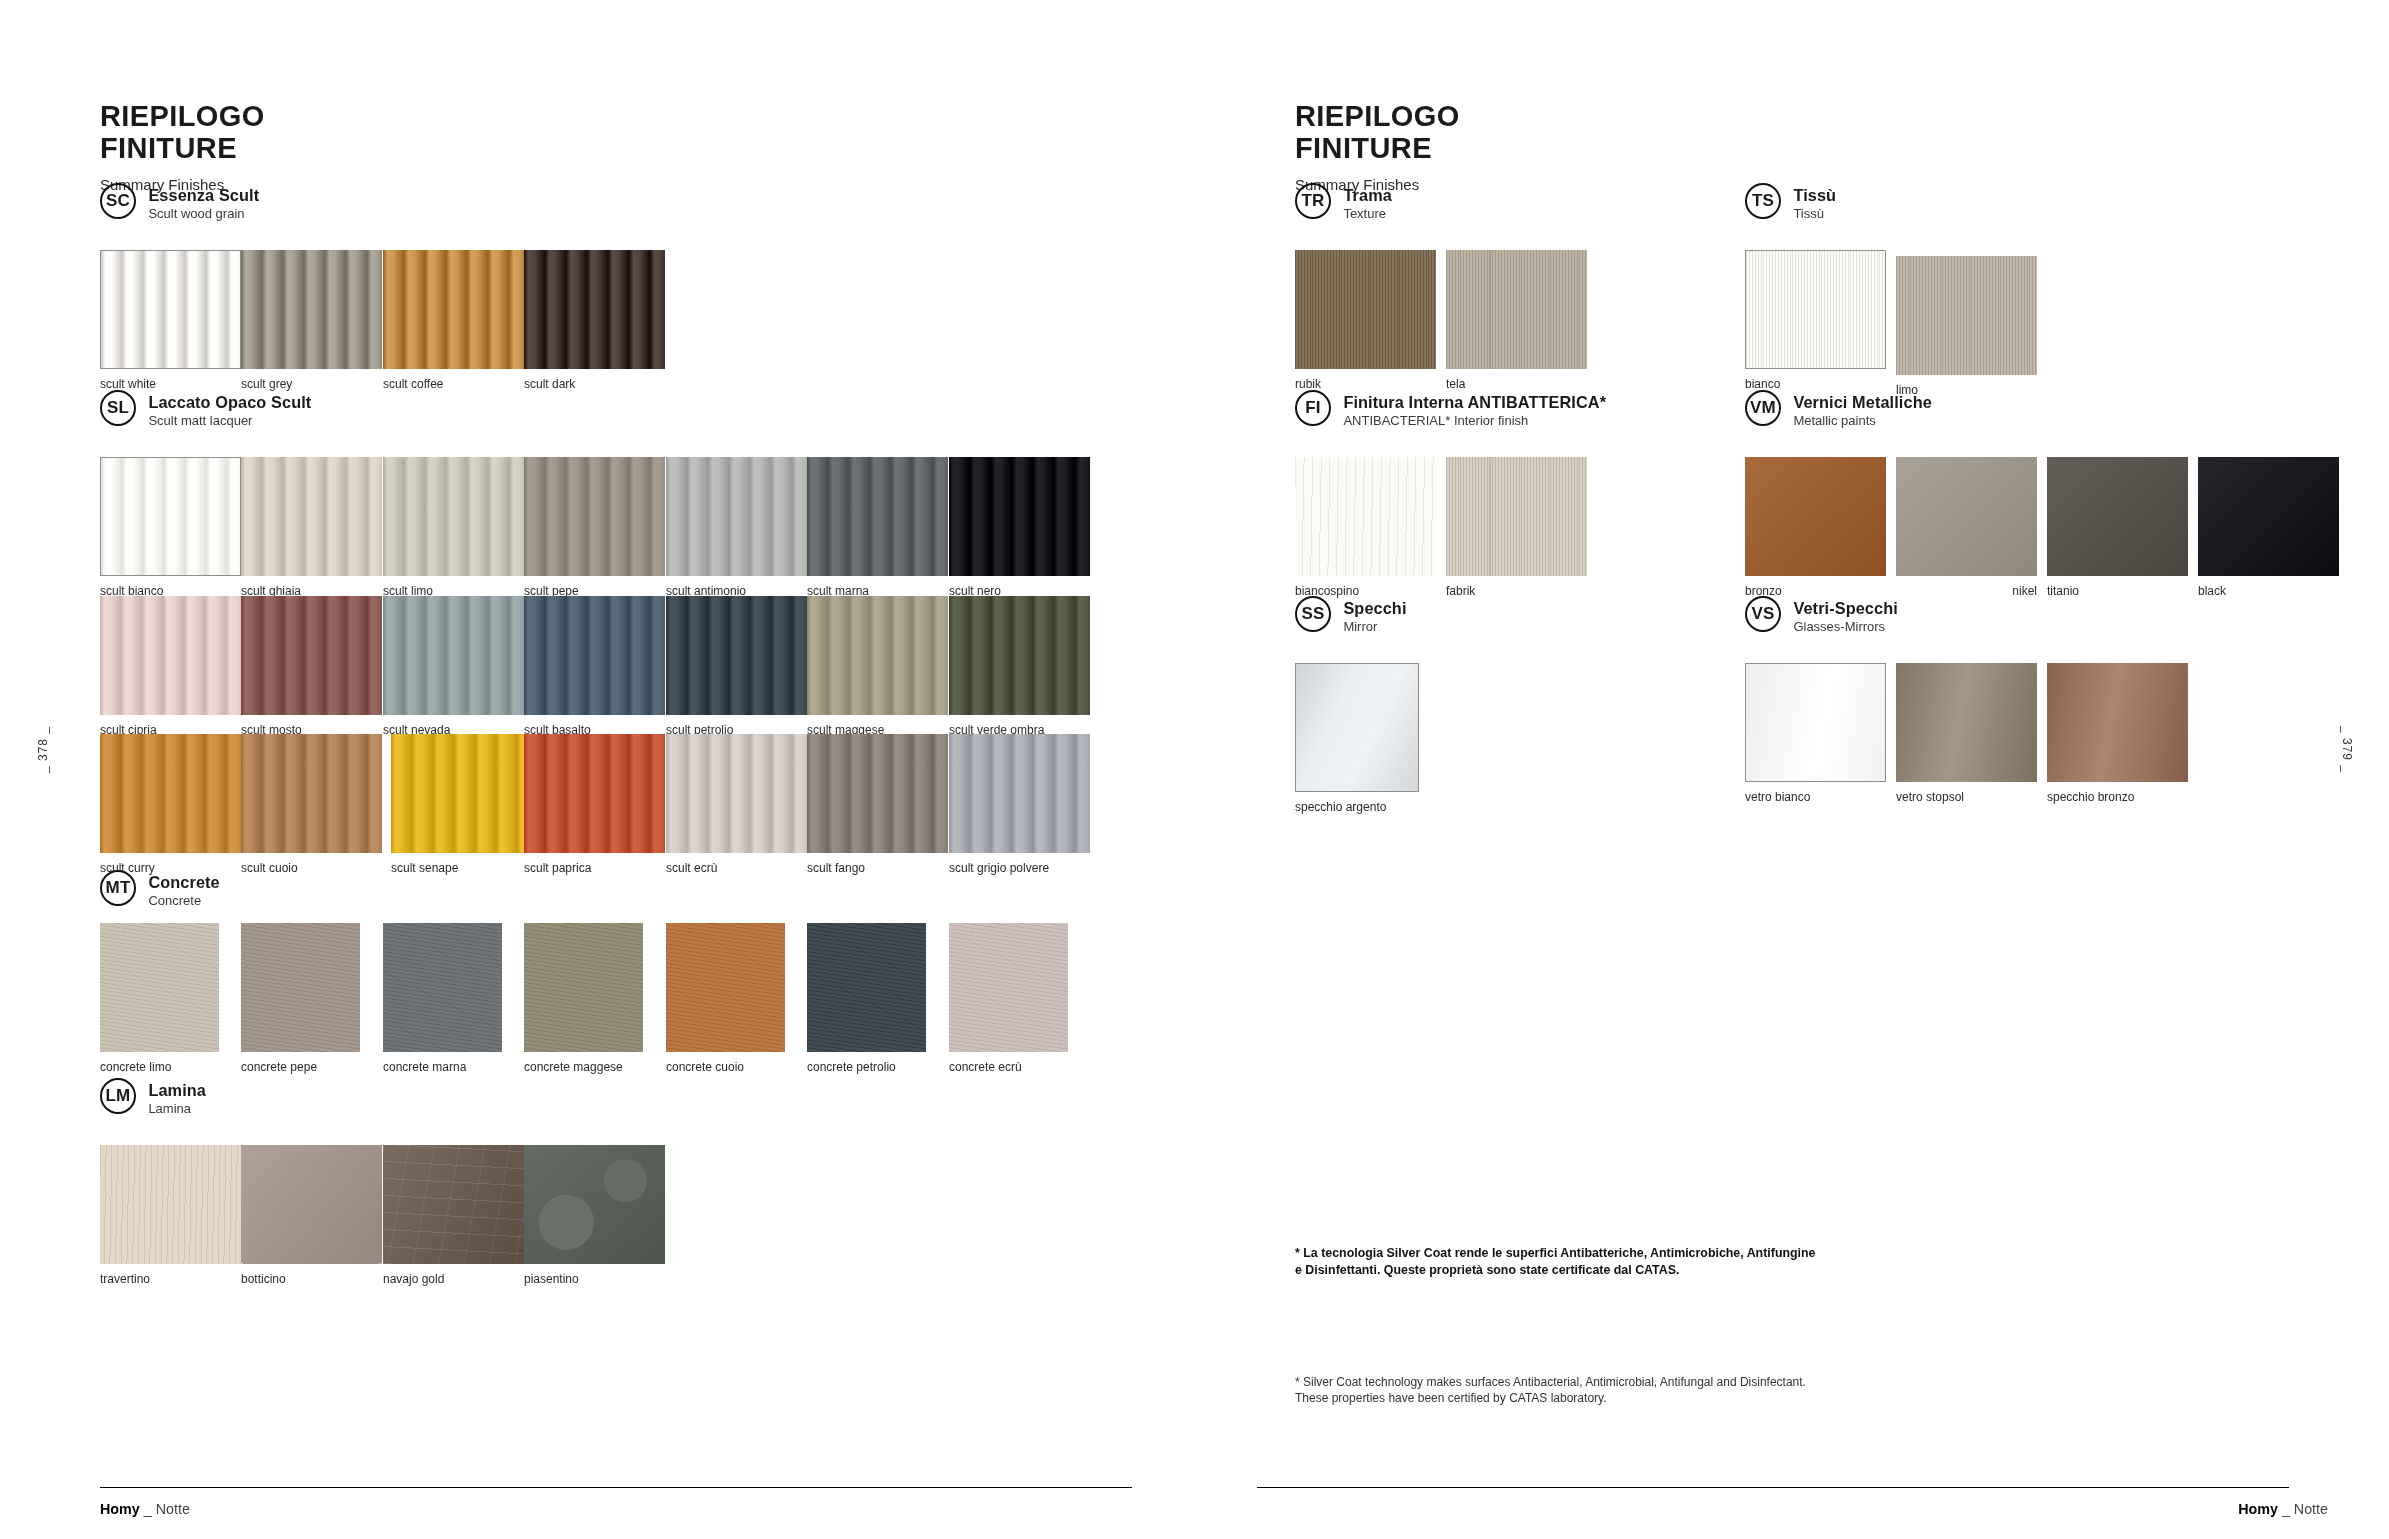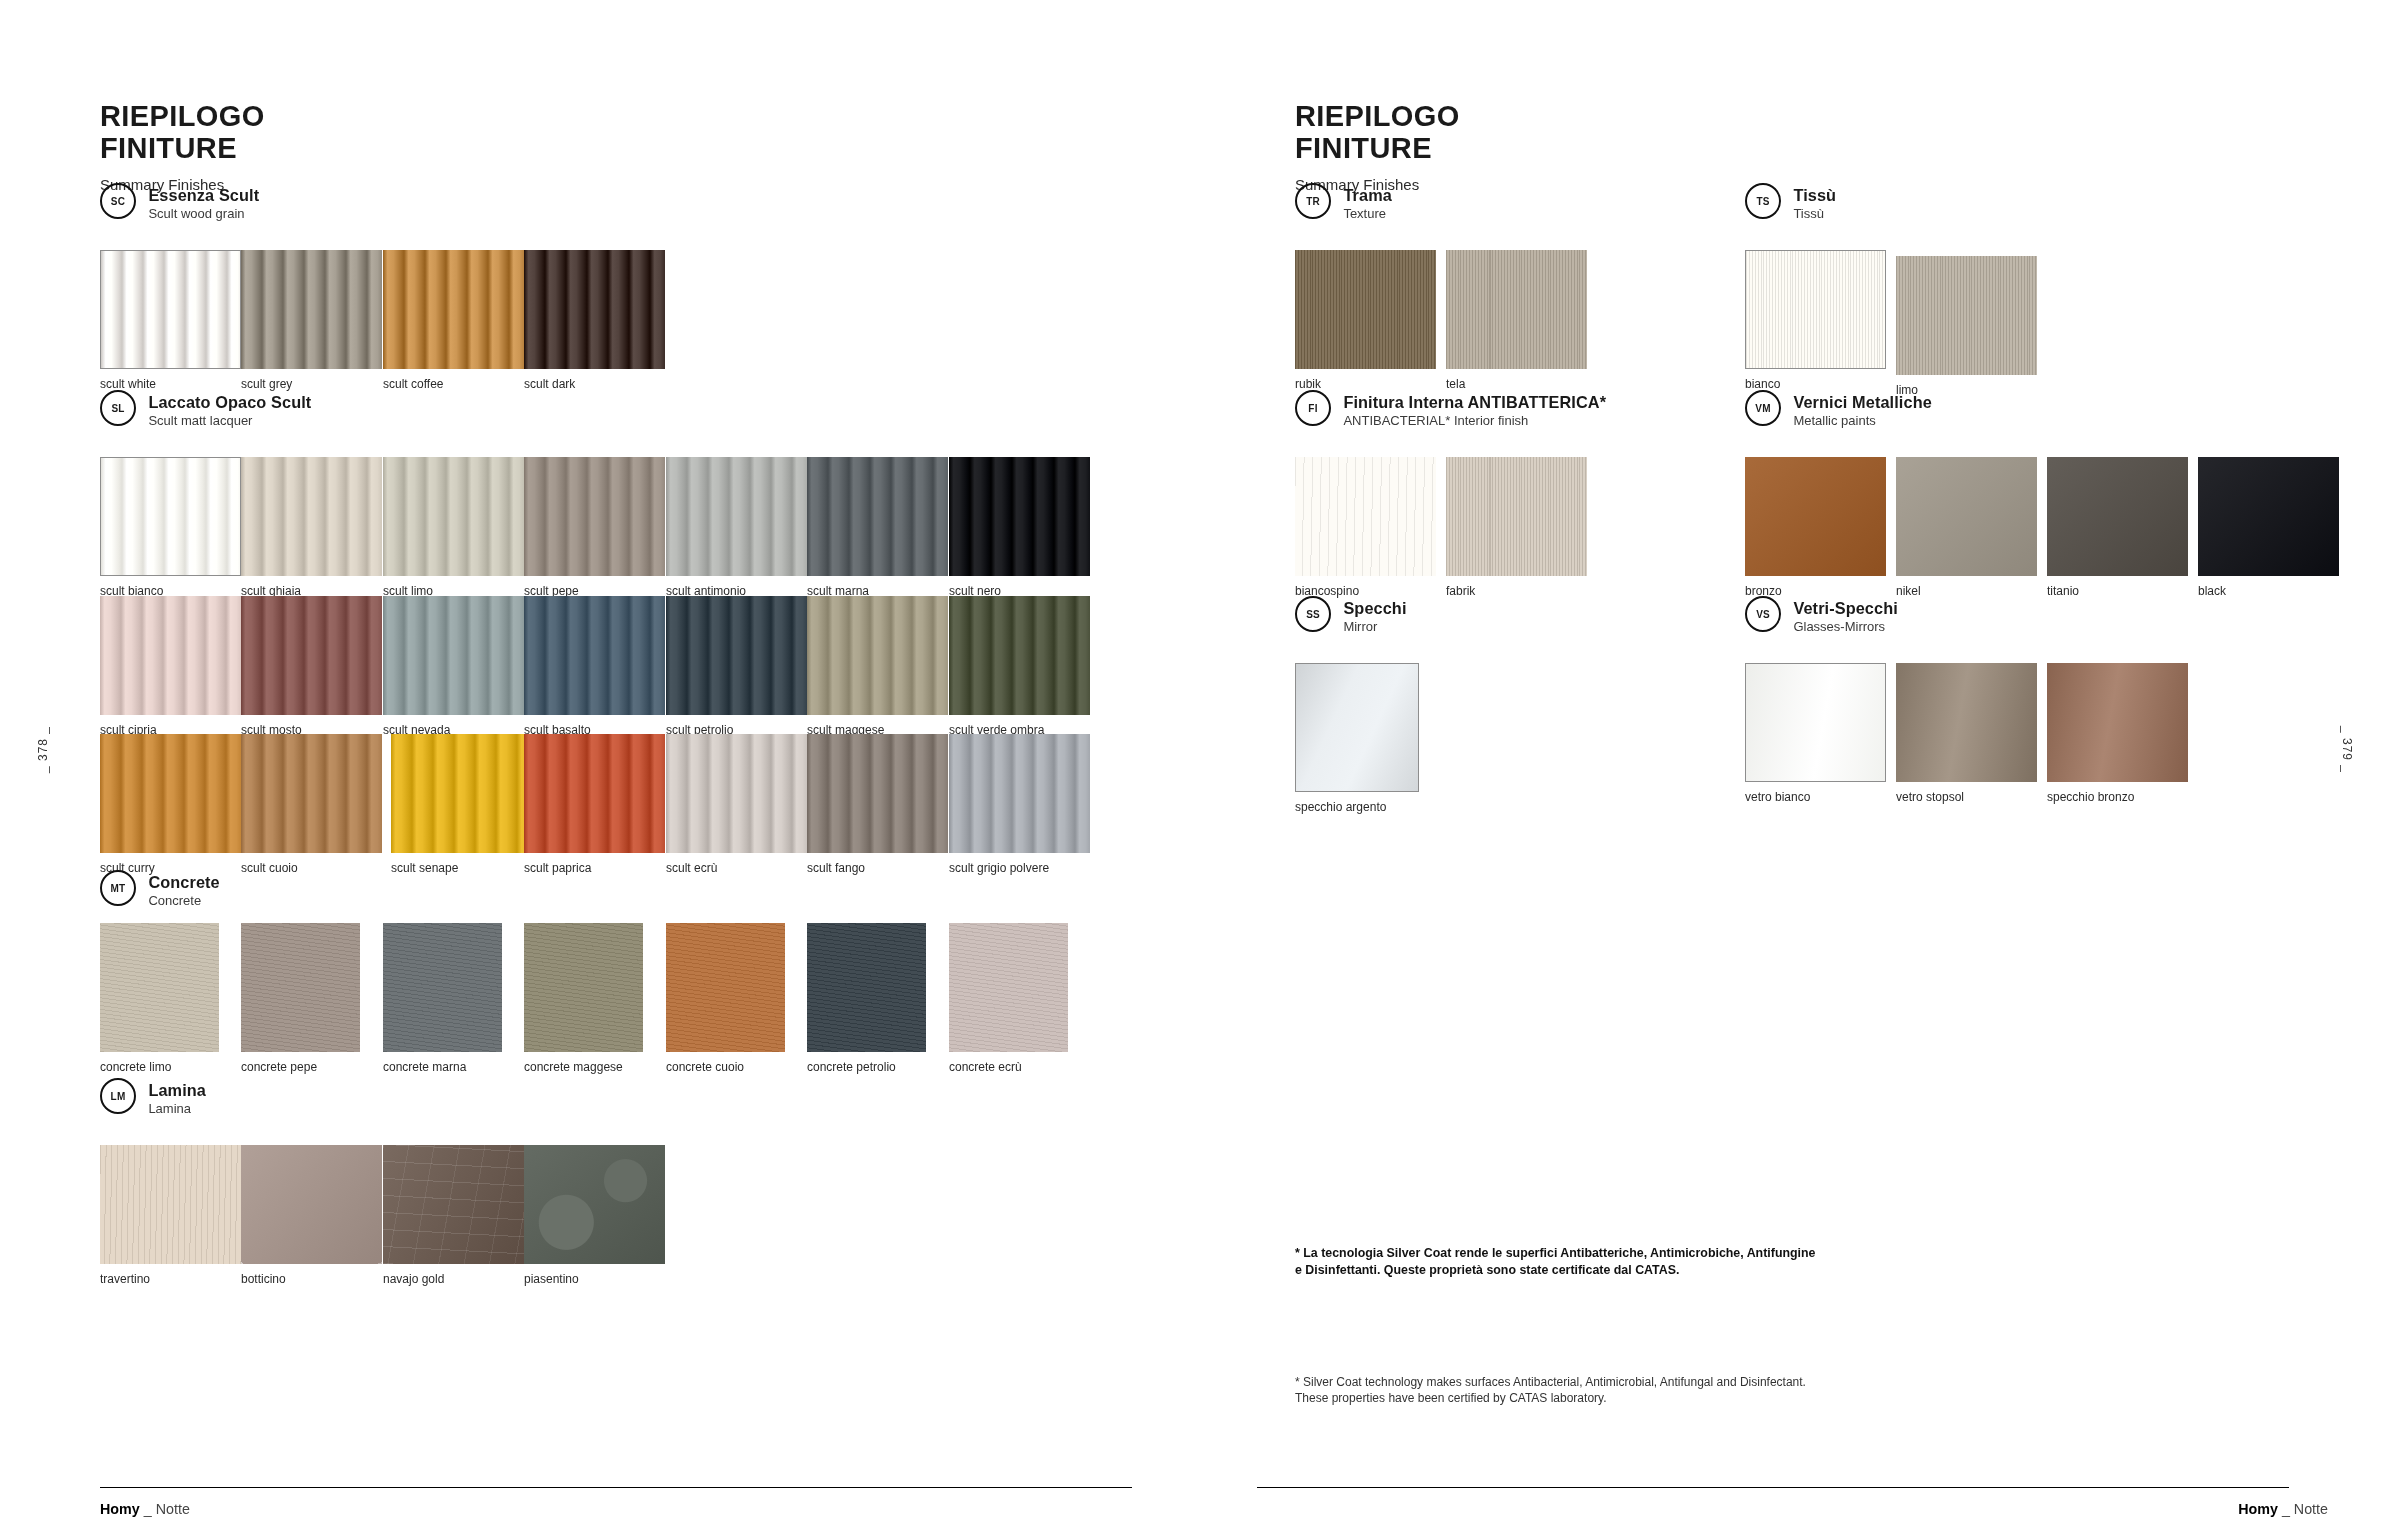--- a/index.html
+++ b/index.html
@@ -23,21 +23,21 @@
     position: absolute; left: 100px; top: 176px;
     font-size: 15px; font-weight: 400; color: #2b2b2b;
   }
 
   
   .section { position: absolute; }
   .sec-head { display: flex; align-items: flex-start; gap: 12.4px; height: 42px; }
   .badge {
     width: 36px; height: 36px; border: 2.1px solid #111; border-radius: 50%;
     display: flex; align-items: center; justify-content: center;
-    font-size: 10px; font-weight: 700; letter-spacing: 0.2px; flex: none;
+    font-size: 17px; font-weight: 700; letter-spacing: 0.2px; flex: none;
     margin-top: -1.9px;
   }
   .sec-text { display: flex; flex-direction: column; padding-top: 1px; }
   .sec-name { font-size: 16.3px; font-weight: 700; line-height: 19px; letter-spacing: 0.1px; }
   .sec-desc { font-size: 13px; font-weight: 400; color: #3a3a3a; line-height: 16.3px; margin-top: 1px; }
   .sw-cell { display: flex; flex-direction: column; }
   .sw-box { position: relative; overflow: hidden; }
   .sw-box.bordered { border: 1px solid #8d8d8d; }
   .sw-label { font-size: 12px; color: #2a2a2a; margin-top: 7.6px; white-space: nowrap; }
 
@@ -343,21 +343,21 @@
             <div class="sec-text">
               <div class="sec-name">Vernici Metalliche</div>
               <div class="sec-desc">Metallic paints</div>
             </div>
           </div>
           <div style="position: relative; margin-top: 23px; height: 150px;">
             <div class="sw-cell" style="position: absolute; left: 0px; top: 0px;">
               <div class="sw-box" style="width: 141px; height: 119px; background: linear-gradient(135deg, rgb(168, 106, 58), rgb(154, 92, 44) 55%, rgb(142, 80, 32));"></div>
               <div class="sw-label">bronzo</div>
             </div>
-            <div class="sw-cell" style="position: absolute; left: 151px; top: 0px;">
+            <div class="sw-cell" style="position: absolute; left: 151px; top: 0px; align-items: flex-end;">
               <div class="sw-box" style="width: 141px; height: 119px; background: linear-gradient(135deg, rgb(169, 162, 150), rgb(155, 148, 136) 55%, rgb(143, 136, 124));"></div>
               <div class="sw-label">nikel</div>
             </div>
             <div class="sw-cell" style="position: absolute; left: 302px; top: 0px;">
               <div class="sw-box" style="width: 141px; height: 119px; background: linear-gradient(135deg, rgb(99, 94, 88), rgb(85, 80, 74) 55%, rgb(73, 68, 62));"></div>
               <div class="sw-label">titanio</div>
             </div>
             <div class="sw-cell" style="position: absolute; left: 453px; top: 0px;">
               <div class="sw-box" style="width: 141px; height: 119px; background: linear-gradient(135deg, rgb(37, 38, 43), rgb(23, 24, 29) 55%, rgb(11, 12, 17));"></div>
               <div class="sw-label">black</div>

